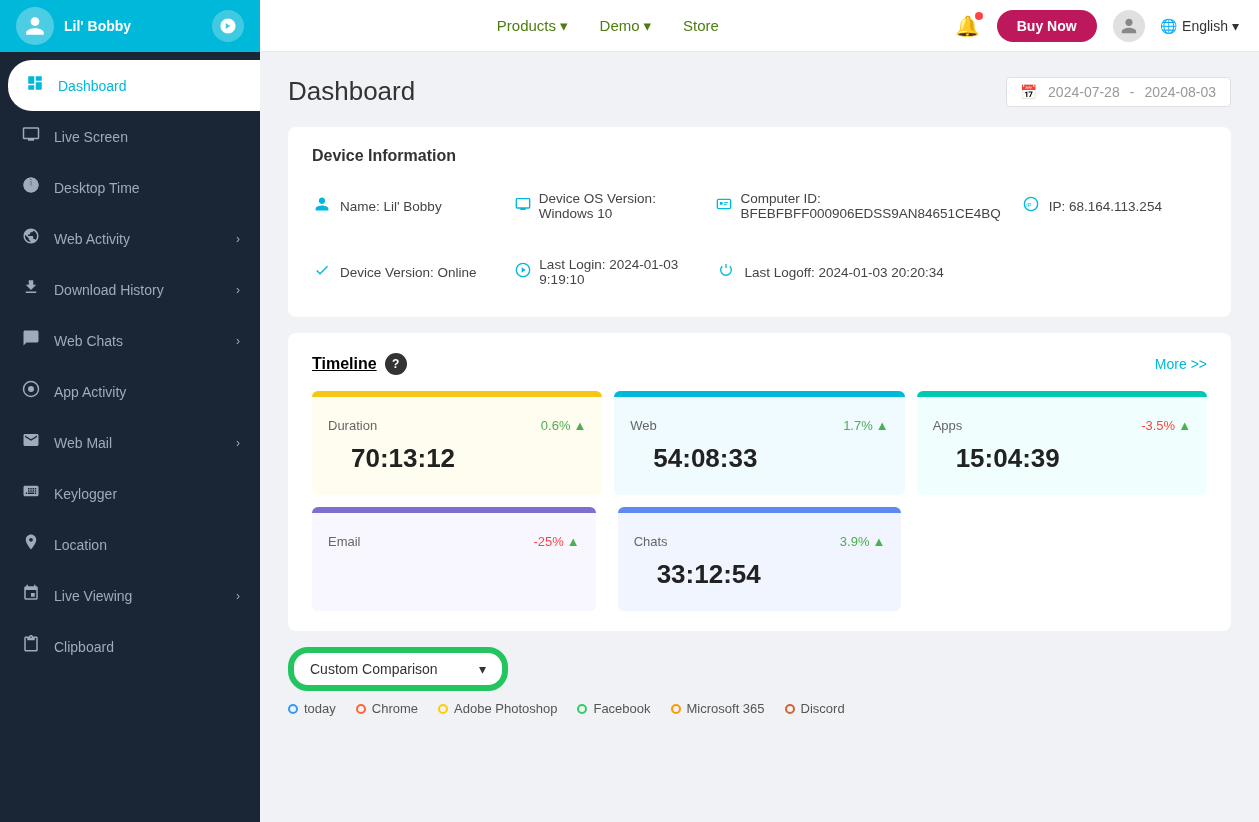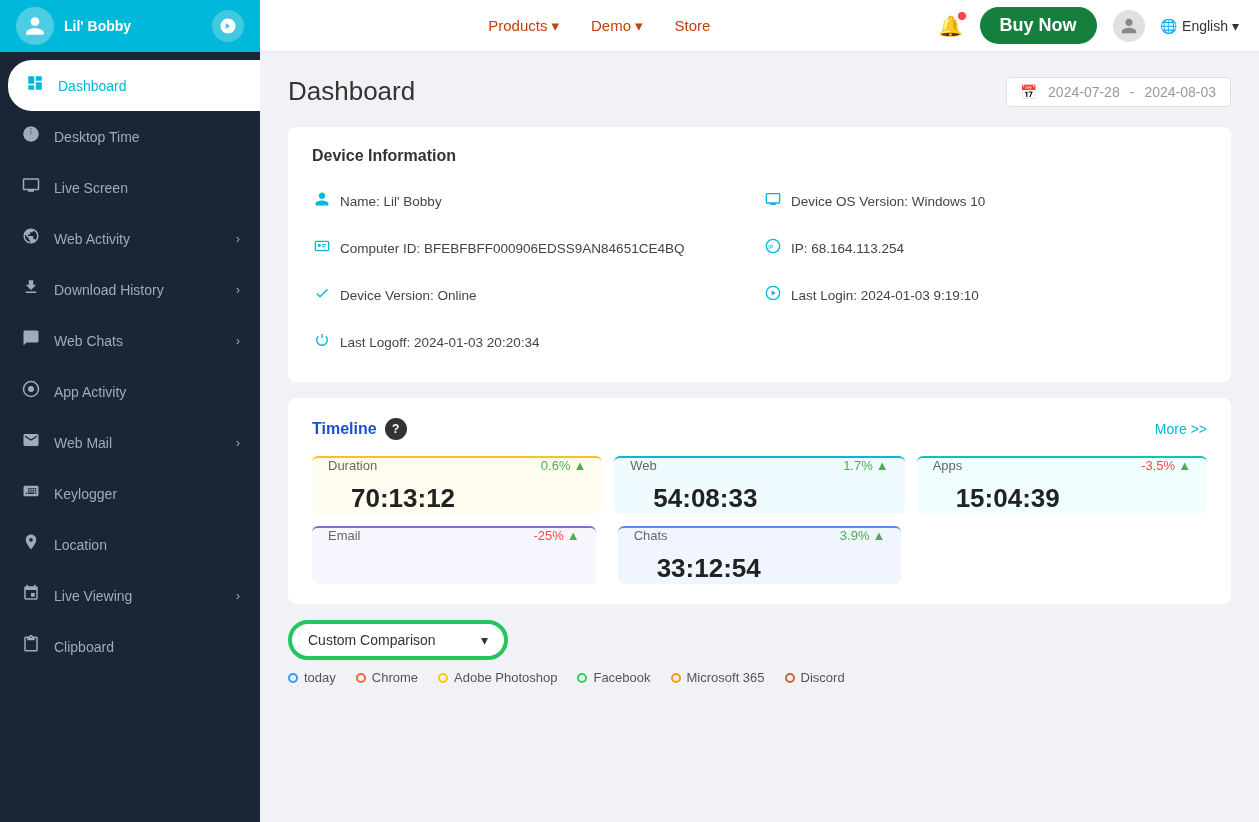--- a/index.html
+++ b/index.html
@@ -49,38 +49,38 @@
     }
     .nav-center {
       flex: 1;
       display: flex;
       align-items: center;
       justify-content: center;
       gap: 32px;
     }
     .nav-item {
       font-size: 15px;
-      color: #c2410c;
+      color: #4d7c0f;
       cursor: pointer;
       display: flex;
       align-items: center;
       gap: 4px;
     }
     .nav-right {
       display: flex;
       align-items: center;
       gap: 16px;
     }
     .buy-now-btn {
-      background: #15803d;
+      background: #be185d;
       color: white;
       border: none;
       padding: 8px 20px;
       border-radius: 20px;
-      font-size: 18px;
+      font-size: 14px;
       font-weight: 600;
       cursor: pointer;
     }
     .bell-icon {
       position: relative;
       font-size: 20px;
       cursor: pointer;
     }
     .bell-dot {
       position: absolute;
@@ -189,22 +189,22 @@
     .card-title {
       font-size: 16px;
       font-weight: 600;
       color: #333;
       margin-bottom: 16px;
     }
 
     
     .device-info-grid {
       display: grid;
-      grid-template-columns: 1fr 1fr;
-      gap: 7px;
+      grid-template-columns: 1fr 1fr 1fr 1fr;
+      gap: 16px;
     }
     .info-row {
       display: flex;
       align-items: center;
       gap: 8px;
       padding: 10px 0;
       font-size: 13.5px;
       color: #444;
     }
     .info-icon {
@@ -222,21 +222,22 @@
       margin-bottom: 16px;
     }
     .timeline-title-wrap {
       display: flex;
       align-items: center;
       gap: 8px;
     }
     .timeline-title {
       font-size: 16px;
       font-weight: 600;
-      color: #1d4ed8;
+      color: #000000;
+      text-decoration: underline;
     }
     .help-icon {
       width: 22px; height: 22px;
       background: #333;
       border-radius: 50%;
       color: white;
       font-size: 12px;
       display: flex; align-items: center; justify-content: center;
       font-weight: bold;
       cursor: pointer;
@@ -255,22 +256,22 @@
       gap: 12px;
       margin-bottom: 12px;
     }
     .timeline-grid-row2 {
       display: grid;
       grid-template-columns: 1fr 1fr 1fr;
       gap: 22px;
     }
     .stat-card {
       border-radius: 6px;
-      padding: 0 16px;
-      border-top: 2px solid #a3a3a3;
+      padding: 21px 16px;
+      border-top: 6px solid #a3a3a3;
     }
 
     .stat-header {
       display: flex;
       align-items: center;
       justify-content: space-between;
       margin-bottom: 10px;
     }
     .stat-label {
       font-size: 13px;
@@ -292,21 +293,21 @@
     }
 
     
     .comparison-section {
       margin-top: 8px;
     }
     .comparison-dropdown {
       display: flex;
       align-items: center;
       justify-content: space-between;
-      border: 4px solid #22c55e;
+      border: 6px solid #22c55e;
       border-radius: 20px;
       padding: 8px 16px;
       width: 220px;
       cursor: pointer;
       background: #fff;
       font-size: 14px;
       color: #333;
     }
 
     
@@ -389,34 +390,34 @@
         <svg width="18" height="18" viewBox="0 0 24 24" fill="#00b8d9">
             <path d="M3 13h8V3H3v10zm0 8h8v-6H3v6zm10 0h8V11h-8v10zm0-18v6h8V3h-8z"></path>
           </svg>
       </span>
       <span class="label">Dashboard</span>
     </div>
 
     <div class="sidebar-item">
       <span class="icon">
         <svg width="18" height="18" viewBox="0 0 24 24" fill="#a0aab8">
+            <path d="M21 3H3c-1.1 0-2 .9-2 2v12c0 1.1.9 2 2 2h5v2h8v-2h5c1.1 0 2-.9 2-2V5c0-1.1-.9-2-2-2zm0 14H3V5h18v12z"></path>
+          </svg>
+      </span>
+      <span class="label">Live Screen</span>
+    </div>
+
+    <div class="sidebar-item">
+      <span class="icon">
+        <svg width="18" height="18" viewBox="0 0 24 24" fill="#a0aab8">
             <path d="M12 2C6.48 2 2 6.48 2 12s4.48 10 10 10 10-4.48 10-10S17.52 2 12 2zm.5 11H11V7h1.5v6zm0-8H11V3.5h1.5V5z"></path>
             <path d="M12 2C6.48 2 2 6.48 2 12s4.48 10 10 10 10-4.48 10-10S17.52 2 12 2zm0 18c-4.41 0-8-3.59-8-8s3.59-8 8-8 8 3.59 8 8-3.59 8-8 8zm.5-13H11v6l5.25 3.15.75-1.23-4.5-2.67V7z"></path>
           </svg>
       </span>
       <span class="label">Desktop Time</span>
-    </div>
-
-    <div class="sidebar-item">
-      <span class="icon">
-        <svg width="18" height="18" viewBox="0 0 24 24" fill="#a0aab8">
-            <path d="M21 3H3c-1.1 0-2 .9-2 2v12c0 1.1.9 2 2 2h5v2h8v-2h5c1.1 0 2-.9 2-2V5c0-1.1-.9-2-2-2zm0 14H3V5h18v12z"></path>
-          </svg>
-      </span>
-      <span class="label">Live Screen</span>
     </div>
 
     <div class="sidebar-item">
       <span class="icon">
         <svg width="18" height="18" viewBox="0 0 24 24" fill="#a0aab8">
             <path d="M12 2C6.48 2 2 6.48 2 12s4.48 10 10 10 10-4.48 10-10S17.52 2 12 2zm-1 17.93c-3.95-.49-7-3.85-7-7.93 0-.62.08-1.21.21-1.79L9 15v1c0 1.1.9 2 2 2v1.93zm6.9-2.54c-.26-.81-1-1.39-1.9-1.39h-1v-3c0-.55-.45-1-1-1H8v-2h2c.55 0 1-.45 1-1V7h2c1.1 0 2-.9 2-2v-.41c2.93 1.19 5 4.06 5 7.41 0 2.08-.8 3.97-2.1 5.39z"></path>
           </svg>
       </span>
       <span class="label">Web Activity</span>
       <span class="chevron">›</span>

